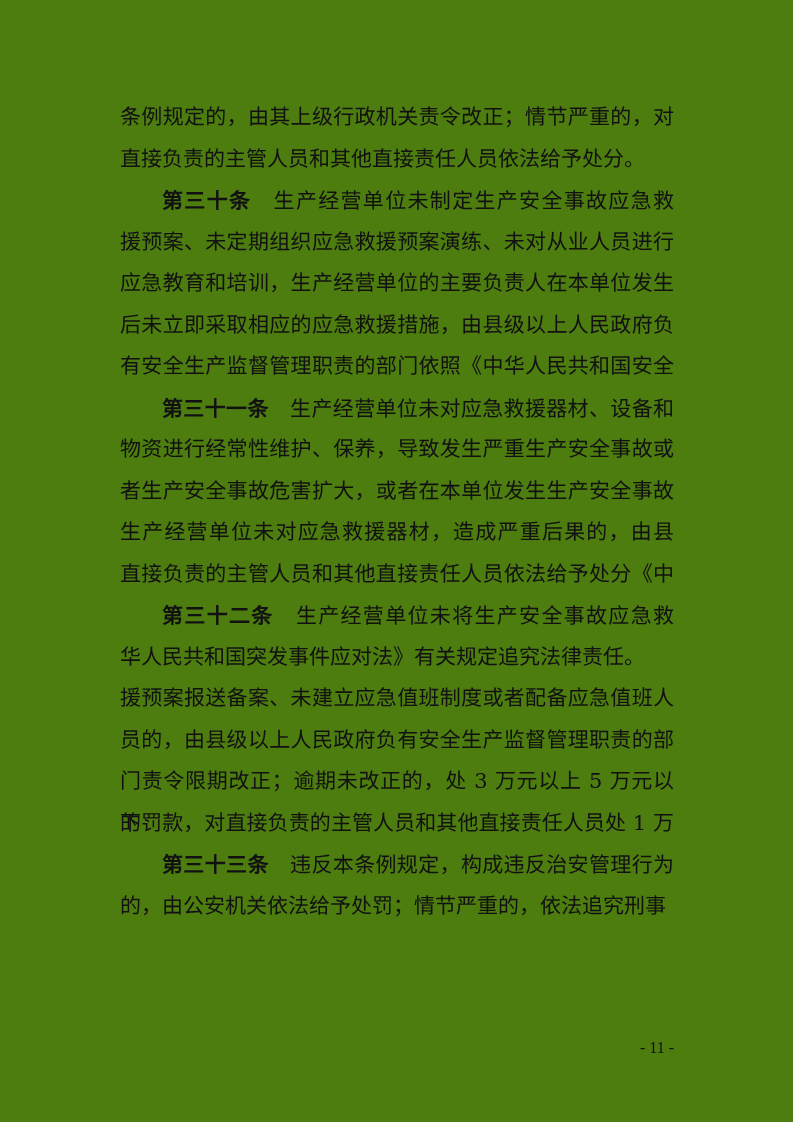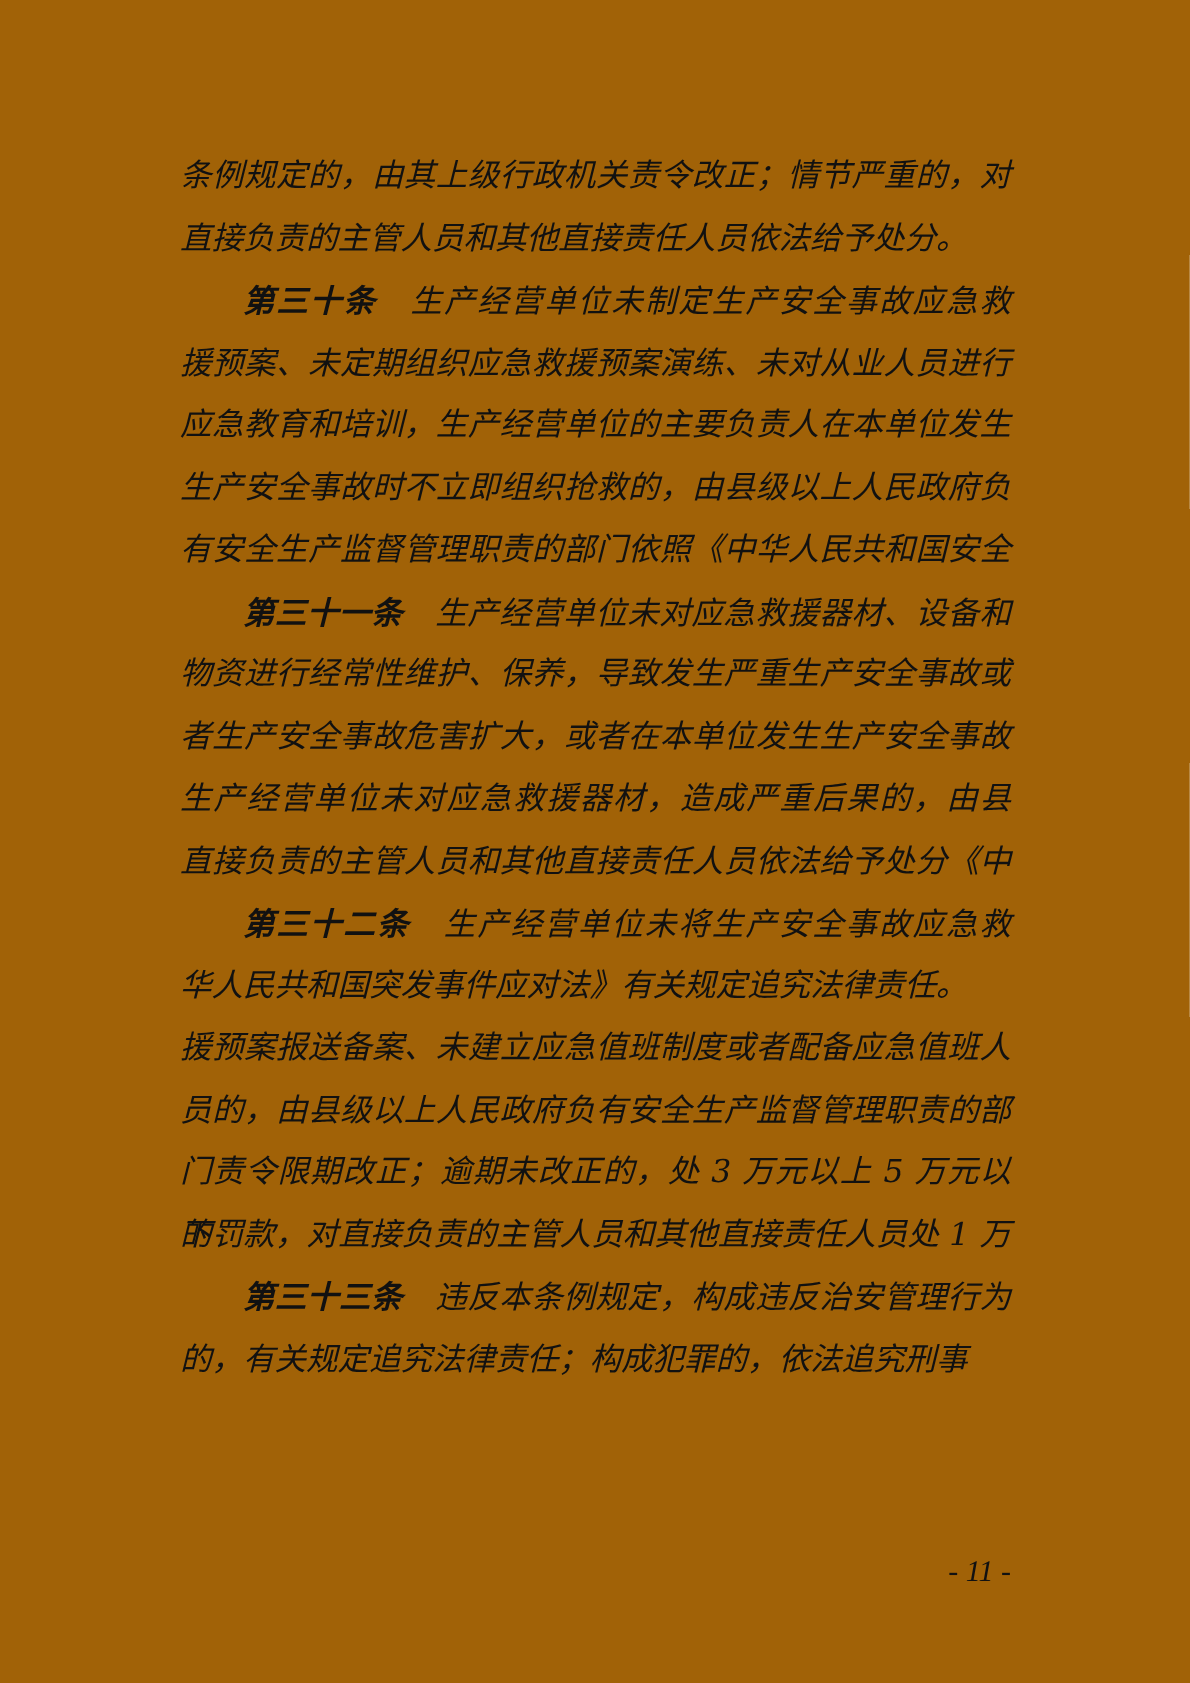--- a/index.html
+++ b/index.html
@@ -11,22 +11,21 @@
     height: 1122px;
     position: relative;
     background: #ffffff;
     font-family: "DejaVu Serif", serif;
     color: #111111;
     overflow: hidden;
   }
   .page {
     position: absolute;
     inset: 0;
-    background: #a16207;
-    font-style: italic;
+    background: #4d7c0f;
   }
   .text-block {
     position: absolute;
     left: 120px;
     top: 97px;
     width: 554px;
     font-size: 21px;
     line-height: 41.5px;
     letter-spacing: 0;
   }
@@ -44,48 +43,48 @@
   }
   b.article-num {
     font-weight: bold;
   }
   .footer {
     position: absolute;
     top: 1037px;
     left: 120px;
     width: 554px;
     text-align: right;
-    font-size: 20px;
+    font-size: 16px;
     line-height: 22px;
     font-family: "Liberation Serif", serif;
     color: #111111;
   }
 </style>
 </head>
 <body>
 
 <div class="page">
   <div class="text-block">
       <div class="line">条例规定的，由其上级行政机关责令改正；情节严重的，对</div>
       <div class="line para-last">直接负责的主管人员和其他直接责任人员依法给予处分。</div>
       <div class="line indent"><b class="article-num">第三十条</b>　生产经营单位未制定生产安全事故应急救</div>
       <div class="line">援预案、未定期组织应急救援预案演练、未对从业人员进行</div>
       <div class="line">应急教育和培训，生产经营单位的主要负责人在本单位发生</div>
-      <div class="line">生产安全事故时不立即组织抢救的，由县级以上人民政府负</div>
+      <div class="line">后未立即采取相应的应急救援措施，由县级以上人民政府负</div>
       <div class="line">有安全生产监督管理职责的部门依照《中华人民共和国安全</div>
       <div class="line indent"><b class="article-num">第三十一条</b>　生产经营单位未对应急救援器材、设备和</div>
       <div class="line">物资进行经常性维护、保养，导致发生严重生产安全事故或</div>
       <div class="line">者生产安全事故危害扩大，或者在本单位发生生产安全事故</div>
       <div class="line">生产经营单位未对应急救援器材，造成严重后果的，由县</div>
       <div class="line">直接负责的主管人员和其他直接责任人员依法给予处分《中</div>
       <div class="line indent"><b class="article-num">第三十二条</b>　生产经营单位未将生产安全事故应急救</div>
       <div class="line para-last">华人民共和国突发事件应对法》有关规定追究法律责任。</div>
       <div class="line">援预案报送备案、未建立应急值班制度或者配备应急值班人</div>
       <div class="line">员的，由县级以上人民政府负有安全生产监督管理职责的部</div>
       <div class="line">门责令限期改正；逾期未改正的，处 3 万元以上 5 万元以下</div>
       <div class="line">的罚款，对直接负责的主管人员和其他直接责任人员处 1 万</div>
       <div class="line indent"><b class="article-num">第三十三条</b>　违反本条例规定，构成违反治安管理行为</div>
-      <div class="line para-last">的，有关规定追究法律责任；构成犯罪的，依法追究刑事</div>
+      <div class="line para-last">的，由公安机关依法给予处罚；情节严重的，依法追究刑事</div>
     </div>
   <div class="footer">
     <span>- 11 -</span>
   </div>
 </div>
 
 </body></html>

